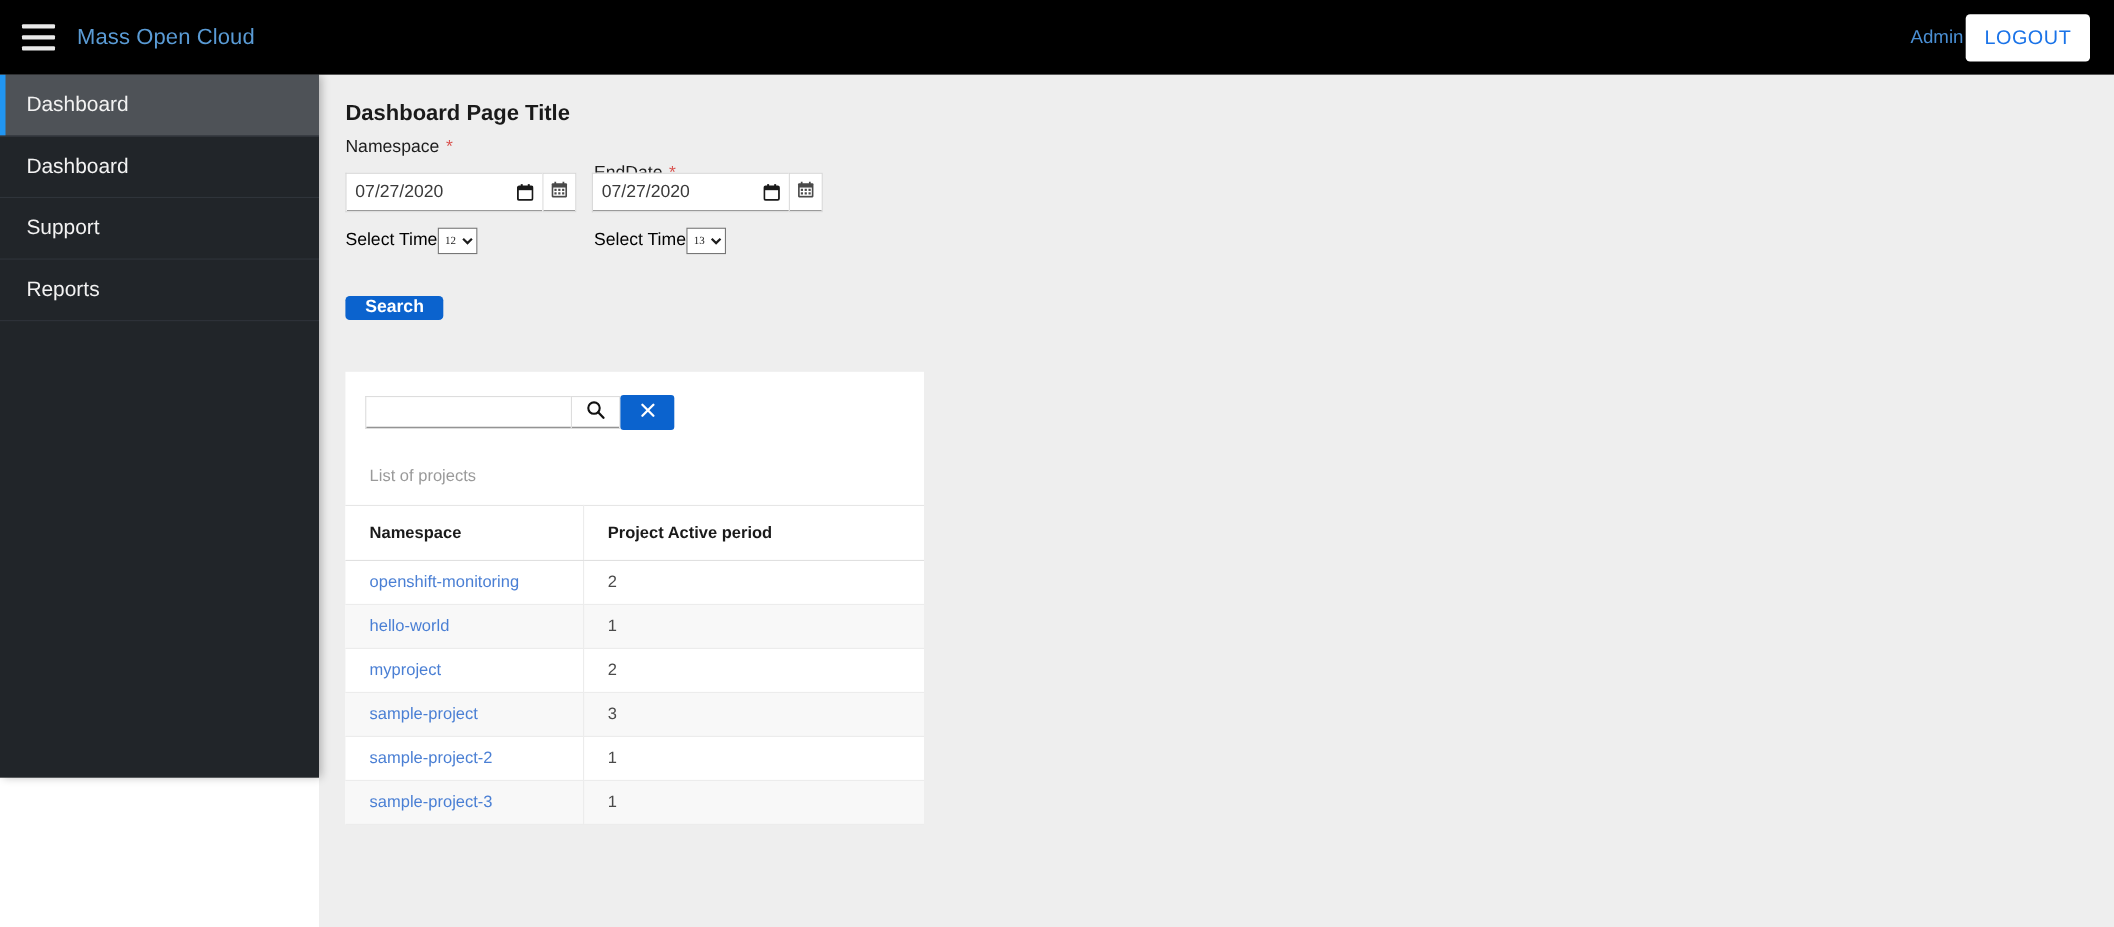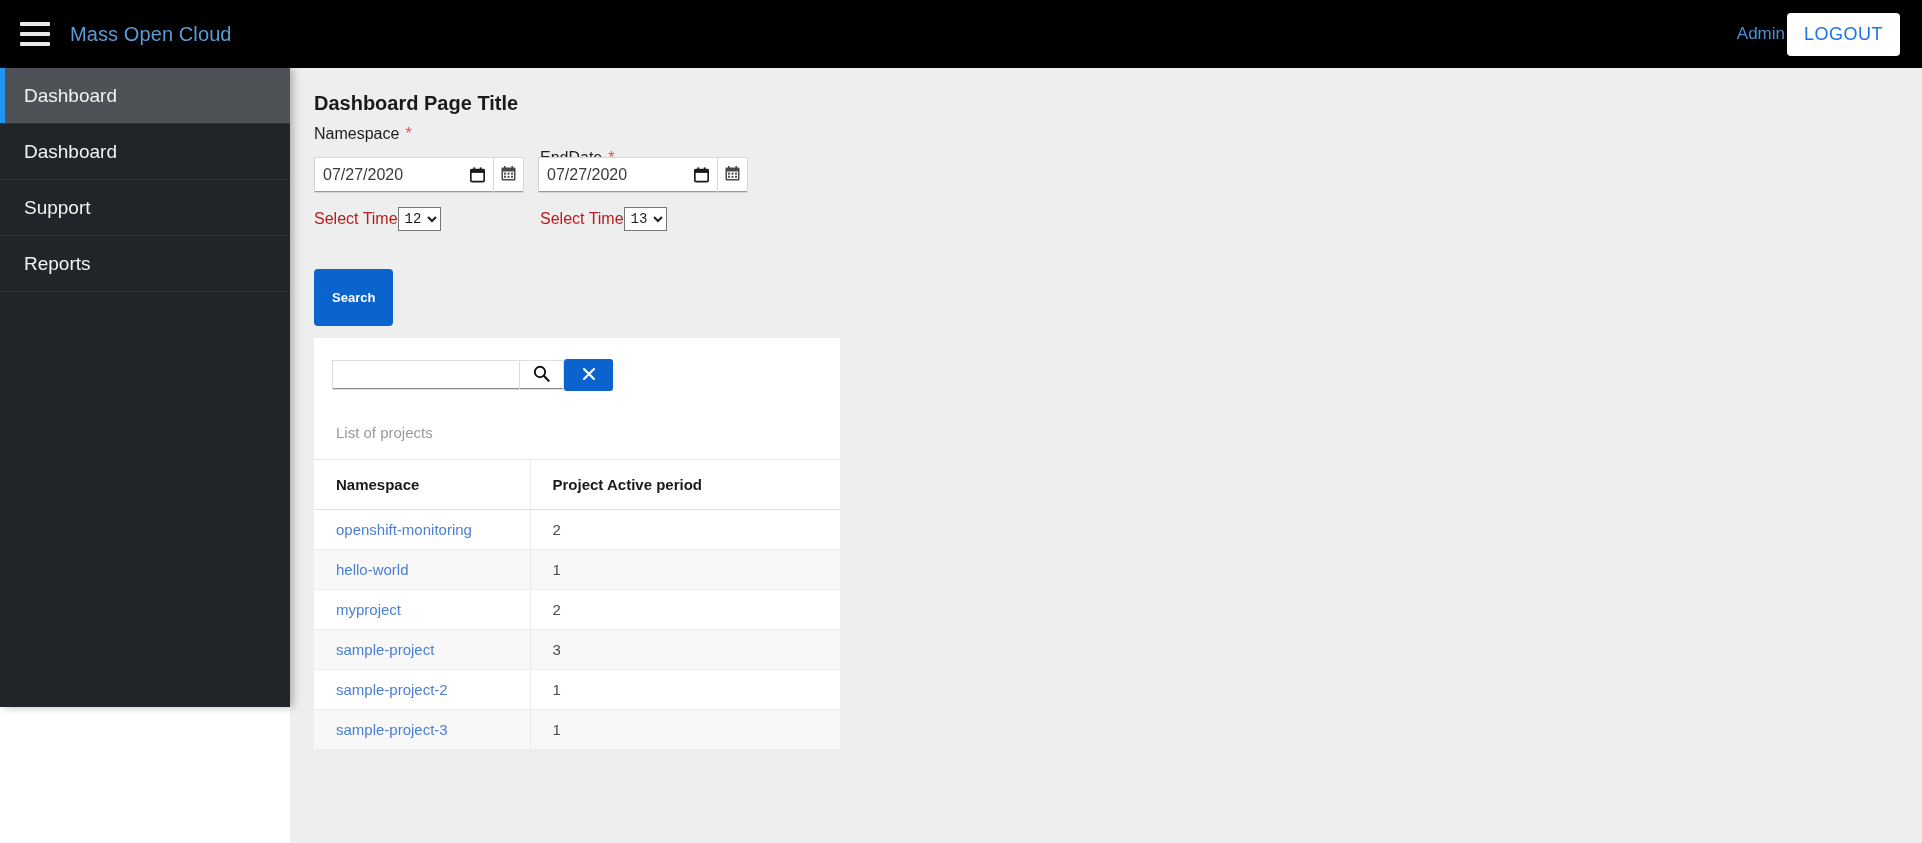--- a/index.html
+++ b/index.html
@@ -155,41 +155,41 @@
     position: relative;
     margin: 14px 0 0 24px;
     height: 26px;
   }
   .time-group {
     position: absolute;
     display: flex; align-items: center;
   }
   .tg-start { left: 0; }
   .tg-end { left: 226px; }
-  .time-label { font-size: 16px; color: #b91c1c; }
+  .time-label { font-size: 16px; color: #000000; }
   select.time-select {
-    font-family: Liberation Mono, monospace;
-    font-size: 14px;
+    font-family: Liberation Serif, serif;
+    font-size: 10px;
     height: 24px;
     padding: 1px 2px;
     border: 1px solid #767676;
     background: #ffffff;
     color: #1d1d1d;
     cursor: pointer;
   }
 
   .search-btn {
     margin: 36px 0 0 24px;
     background: #0b63ce;
     color: #ffffff;
     border: none;
     border-radius: 4px;
-    font-size: 13px;
+    font-size: 16px;
     font-weight: bold;
-    padding: 21px 18px;
+    padding: 2px 18px;
     cursor: pointer;
     font-family: "Liberation Sans", sans-serif;
   }
 
   
   .card {
     position: absolute;
     left: 24px; top: 270px;
     width: 526px;
     background: #ffffff;

